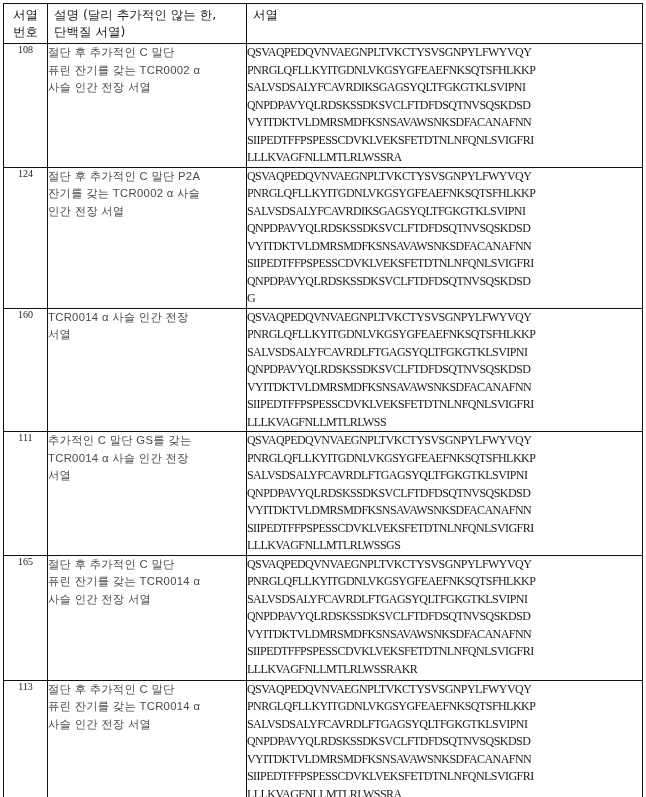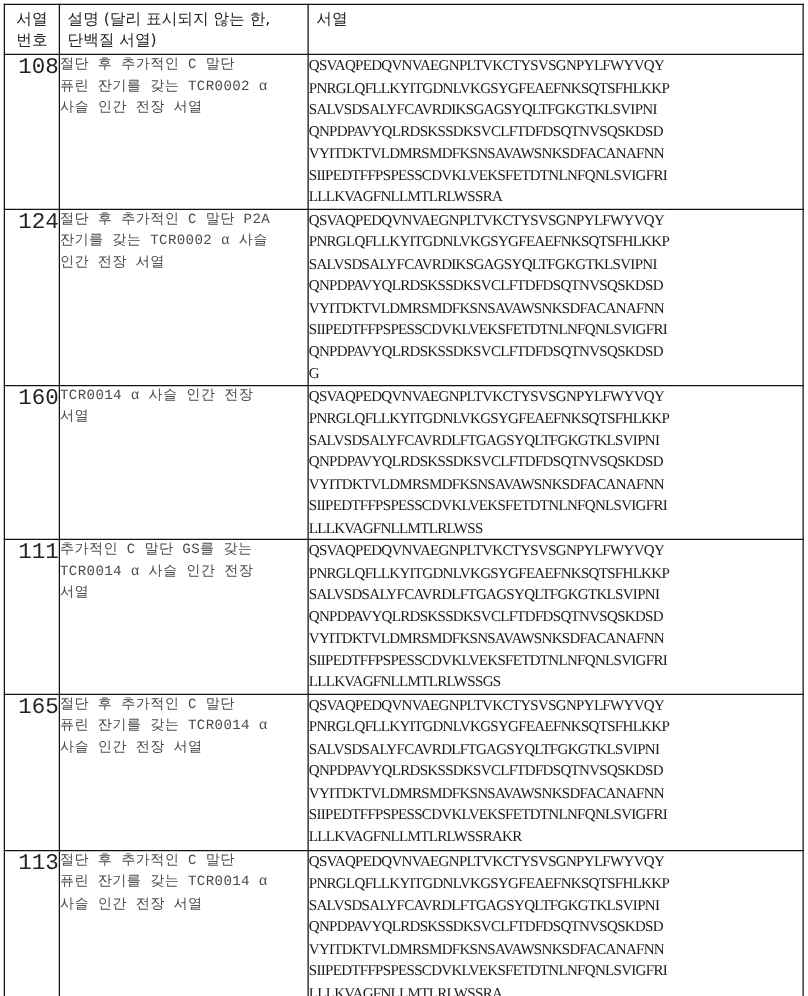--- a/index.html
+++ b/index.html
@@ -17,28 +17,28 @@
     padding: 0;
   }
   col.c1 { width: 44px; }
   col.c2 { width: 199px; }
   col.c3 { width: 396px; }
   .hdr th { height: 37px; font-weight: normal; text-align: left; }
   .hdr .h1 { text-align: center; font-family: "DejaVu Sans", sans-serif; font-size: 12.5px; line-height: 17px; padding-top: 2px; color:#222; }
   .hdr .h2 { font-family: "DejaVu Sans", sans-serif; font-size: 12.5px; line-height: 17px; padding: 2px 0 0 6px; color:#222; }
   .hdr .h3 { font-family: "DejaVu Sans", sans-serif; font-size: 12.5px; line-height: 17px; padding: 2px 0 0 6px; color:#222; }
   td.num {
-    text-align: right;
-    font-family: Liberation Mono, monospace;
-    font-size: 18px;
+    text-align: center;
+    font-family: Liberation Serif, serif;
+    font-size: 10px;
     padding-top: 5px;
     color: #222;
   }
   td.desc {
-    font-family: Liberation Mono, monospace;
+    font-family: Liberation Sans, sans-serif;
     font-size: 11.3px;
     line-height: 17.5px;
     padding: 4px 4px 0 6px;
     color: #4a4a4a;
     letter-spacing: 0.3px;
     word-break: keep-all;
   }
   td.seqcell {
     font-family: Liberation Serif, serif;
     font-size: 12px;
@@ -58,21 +58,21 @@
       <col class="c2">
       <col class="c3">
   </colgroup>
   <thead>
     <tr class="hdr">
       <th class="h1">
         <span class="line">서열</span>
         <span class="line">번호</span>
       </th>
       <th class="h2">
-        <span class="line">설명 (달리 표시되지 않는 한,</span>
+        <span class="line">설명 (달리 추가적인 않는 한,</span>
         <span class="line">단백질 서열)</span>
       </th>
       <th class="h3">서열</th>
     </tr>
   </thead>
   <tbody id="rows">
       <tr style="height: 119px;">
         <td class="num">108</td>
         <td class="desc">
           <span class="line">절단 후 추가적인 C 말단</span>

